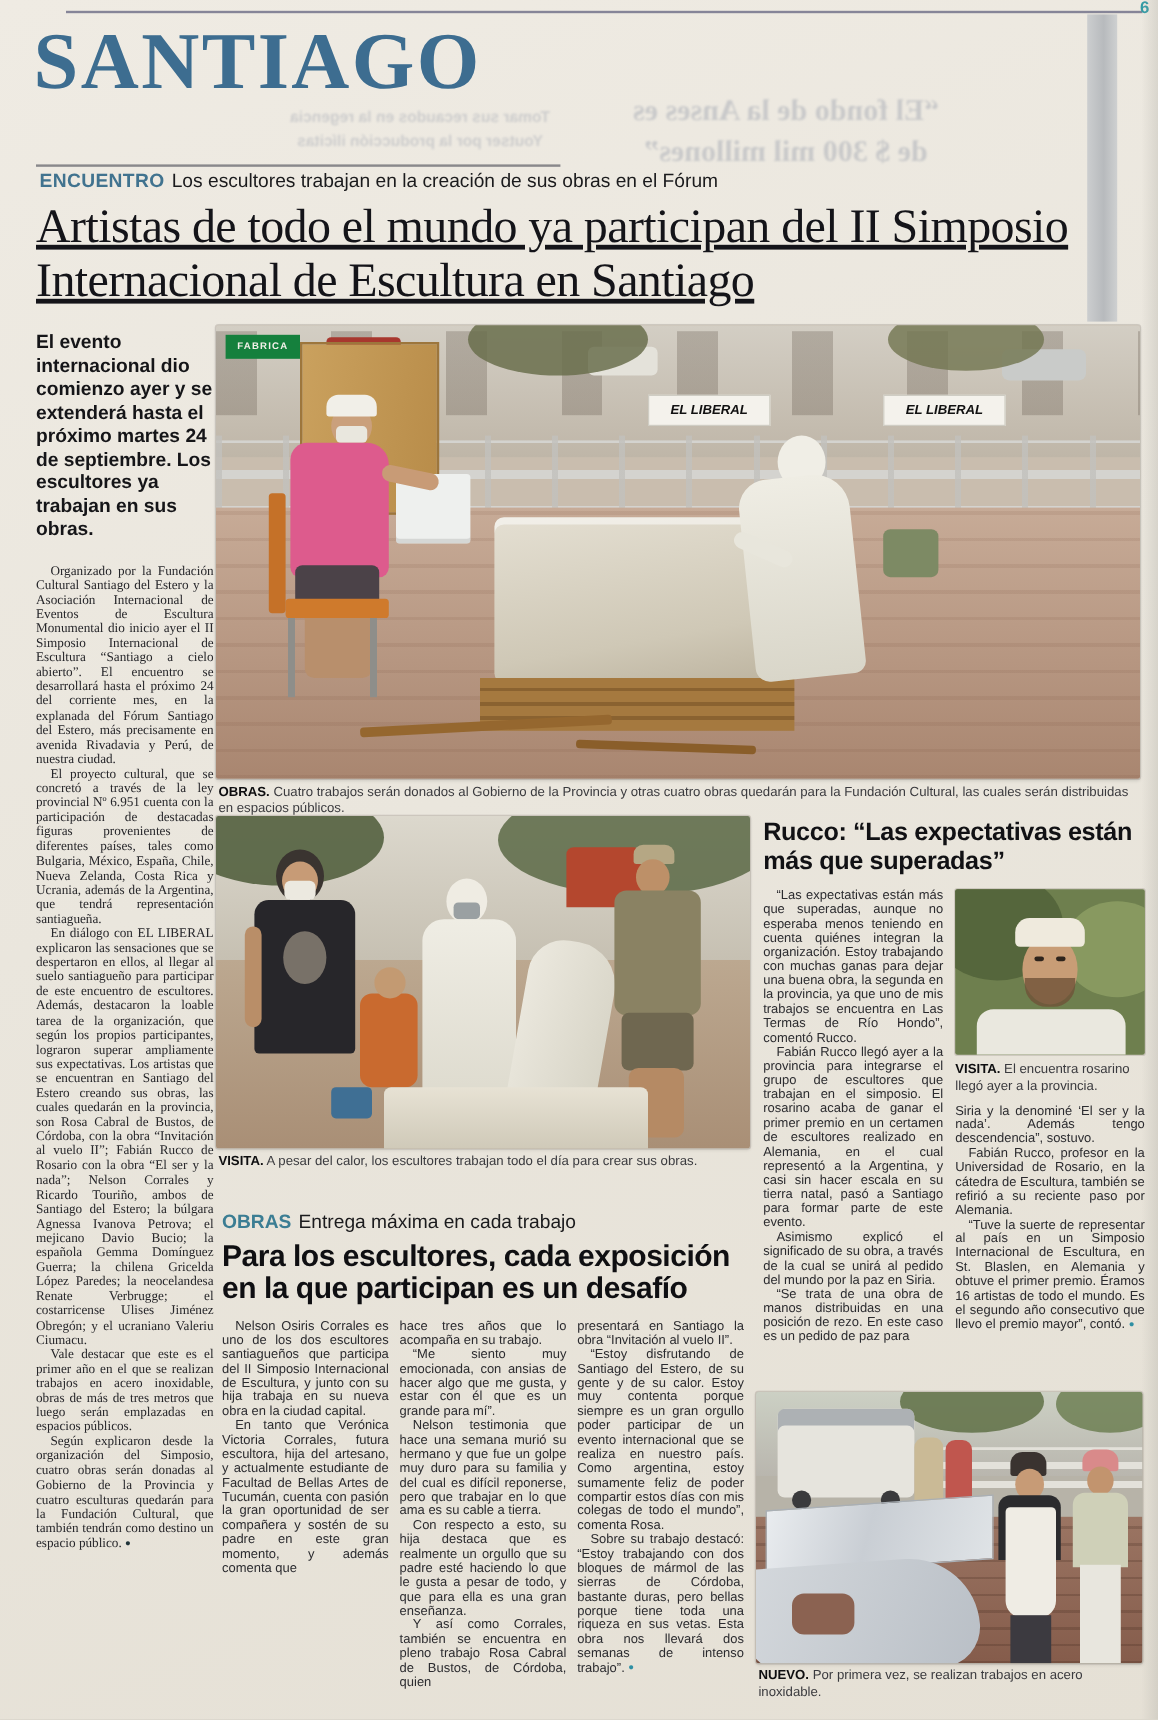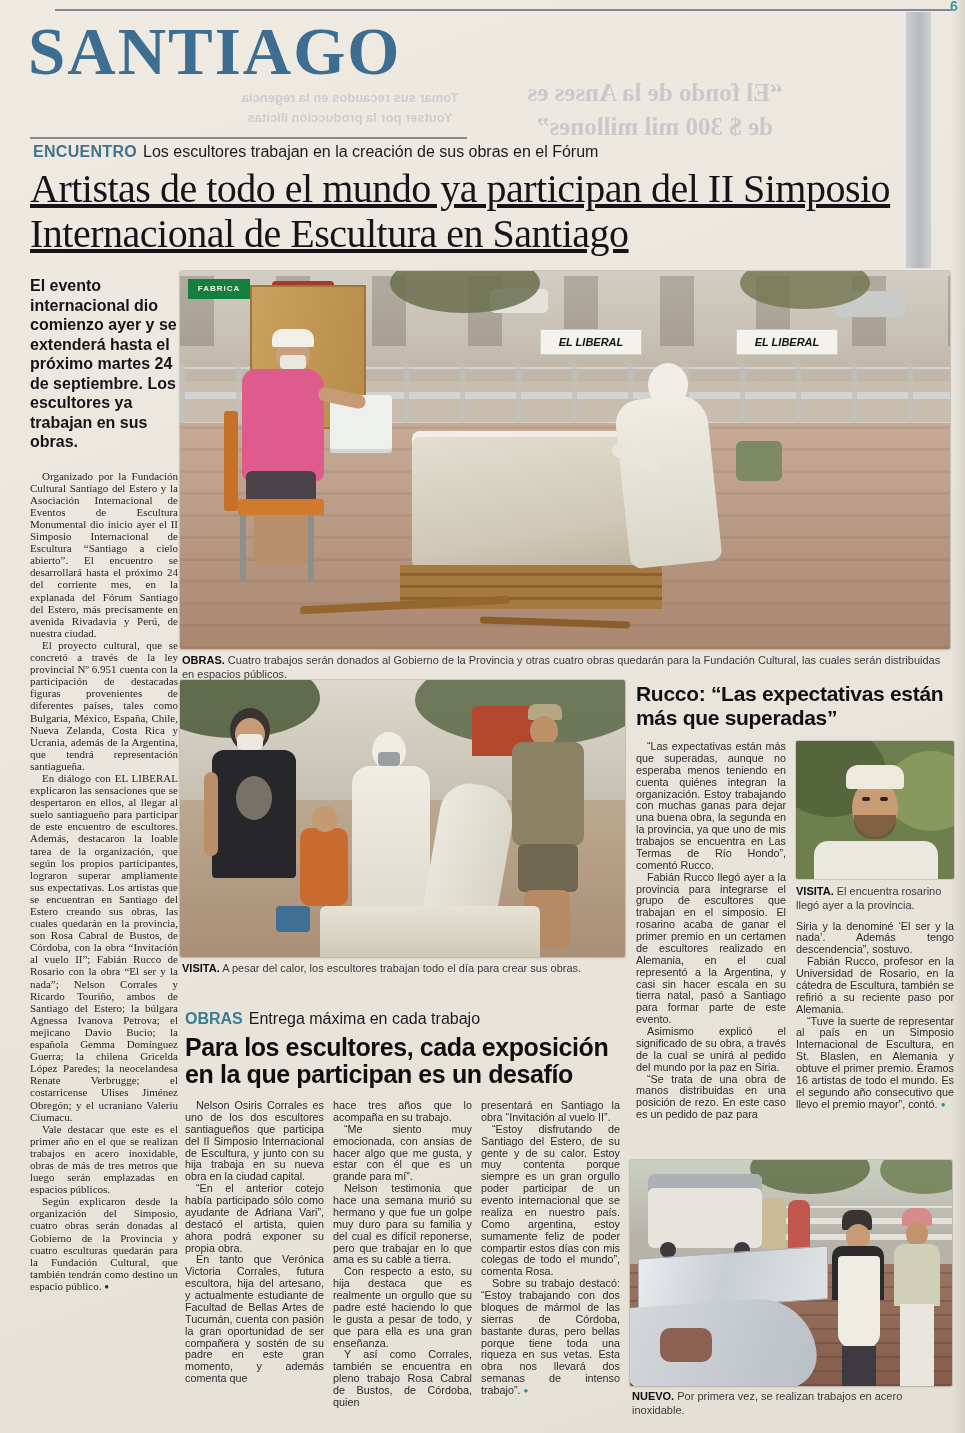--- a/index.html
+++ b/index.html
@@ -231,21 +231,20 @@
   </div>
 
   <div class="abs obras">
     <div class="okicker">
       <b>OBRAS</b><span>Entrega máxima en cada trabajo</span>
     </div>
     <h2>Para los escultores, cada exposición en la que participan es un desafío</h2>
     <div class="ocols">
       <div class="ocol">
         <p class="sp">Nelson Osiris Corrales es uno de los dos escultores santiagueños que participa del II Simposio Internacional de Escultura, y junto con su hija trabaja en su nueva obra en la ciudad capital.</p>
-        <p class="sp">“En el anterior cotejo había participado sólo como ayudante de Adriana Vari”, destacó el artista, quien ahora podrá exponer su propia obra.</p>
         <p class="sp">En tanto que Verónica Victoria Corrales, futura escultora, hija del artesano, y actualmente estudiante de Facultad de Bellas Artes de Tucumán, cuenta con pasión la gran oportunidad de ser compañera y sostén de su padre en este gran momento, y además comenta que</p>
       </div>
       <div class="ocol">
         <p class="sp noindent">hace tres años que lo acompaña en su trabajo.</p>
         <p class="sp">“Me siento muy emocionada, con ansias de hacer algo que me gusta, y estar con él que es un grande para mí”.</p>
         <p class="sp">Nelson testimonia que hace una semana murió su hermano y que fue un golpe muy duro para su familia y del cual es difícil reponerse, pero que trabajar en lo que ama es su cable a tierra.</p>
         <p class="sp">Con respecto a esto, su hija destaca que es realmente un orgullo que su padre esté haciendo lo que le gusta a pesar de todo, y que para ella es una gran enseñanza.</p>
         <p class="sp">Y así como Corrales, también se encuentra en pleno trabajo Rosa Cabral de Bustos, de Córdoba, quien</p>
       </div>
       <div class="ocol">

